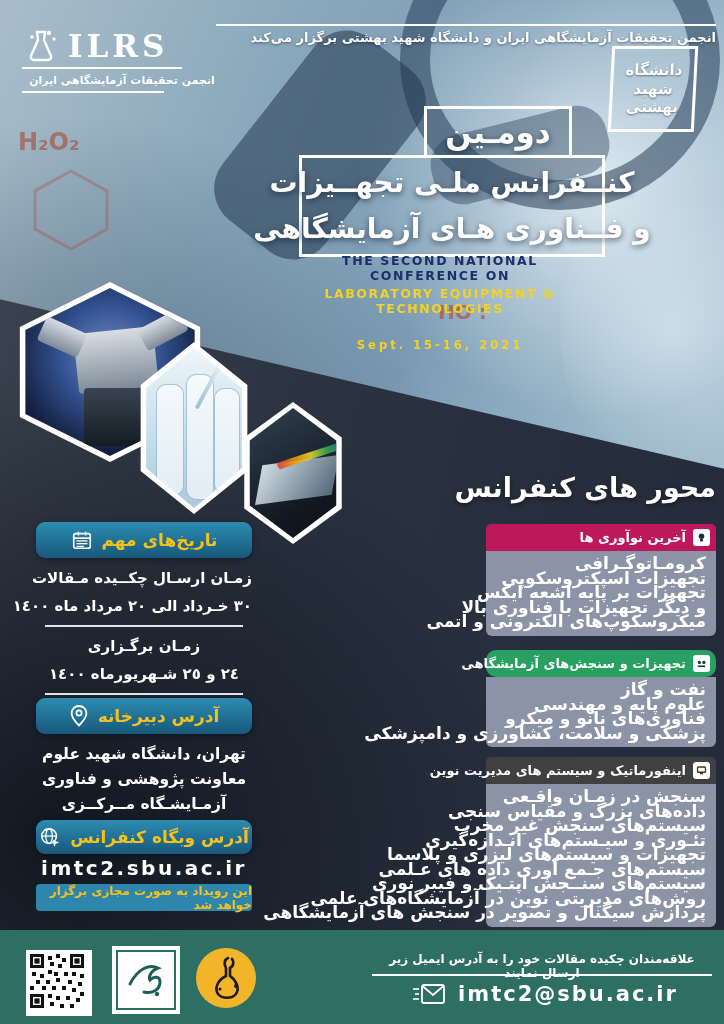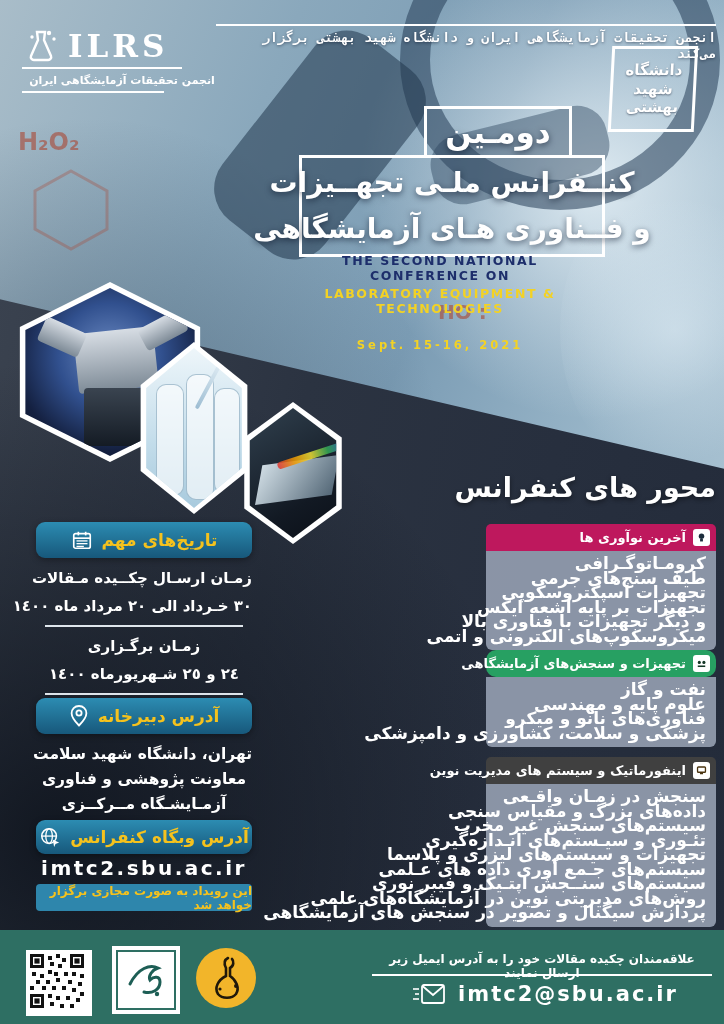--- a/index.html
+++ b/index.html
@@ -34,21 +34,21 @@
   .bg-footer{left:0;top:930px;width:724px;height:94px;background:#2e6f63;}
 
   
   .ilrs{left:22px;top:28px;width:200px;color:#fff;}
   .ilrs-row{display:flex;align-items:center;gap:8px;}
   .ilrs-acronym{font-family:"DejaVu Serif",serif;font-size:31px;font-weight:bold;letter-spacing:4px;}
   .ilrs-line{height:2px;background:#fff;margin-top:3px;}
   .ilrs-sub{direction:rtl;font-size:11px;font-weight:bold;text-align:center;margin:5px 0 4px 0;}
   .banner-wrap{left:216px;top:24px;width:500px;text-align:right;color:#fff;}
   .banner-line{height:2px;background:#fff;margin-bottom:4px;}
-  .banner-text{direction:rtl;font-size:13px;font-weight:bold;text-shadow:0 1px 3px rgba(10,20,40,.5);font-family:Liberation Mono, monospace;}
+  .banner-text{direction:rtl;font-size:13px;font-weight:bold;text-shadow:0 1px 3px rgba(10,20,40,.5);}
   .sbu-box{left:610px;top:46px;width:80px;height:80px;border:3px solid #fff;
     display:flex;align-items:center;justify-content:center;text-align:center;
     color:#fff;font-weight:bold;font-size:15px;direction:rtl;line-height:1.25;
     transform:skewX(-3deg);text-shadow:0 1px 2px rgba(10,20,40,.5);}
 
   
   .t-fa{color:#fff;font-weight:bold;text-shadow:0 2px 6px rgba(8,18,38,.6);direction:rtl;}
   .t-box1{left:424px;top:106px;width:142px;height:46px;border:3px solid #fff;
     display:flex;align-items:center;justify-content:center;font-size:31px;}
   .t-box2{left:299px;top:155px;width:300px;height:96px;border:3px solid #fff;
@@ -226,21 +226,21 @@
   </div>
 
   <div class="abs lcard-head" style="top:698px;">
     <svg width="20" height="24" viewBox="0 0 20 24">
       <path d="M10 2 C5.6 2 2.6 5.2 2.6 9.2 C2.6 14 10 21.5 10 21.5 S17.4 14 17.4 9.2 C17.4 5.2 14.4 2 10 2 Z" fill="none" stroke="#fff" stroke-width="1.8"></path>
       <circle cx="10" cy="9" r="2.6" fill="none" stroke="#fff" stroke-width="1.8"></circle>
     </svg>
     <span>آدرس دبیرخانه</span>
   </div>
   <div class="abs lbody" style="top:742px;">
-      <div class="addr-line">تهران، دانشگاه شهید سلامت</div>
+      <div class="addr-line">تهران، دانشگاه شهید علوم</div>
       <div class="addr-line">معاونت پژوهشی و فناوری</div>
       <div class="addr-line">آزمـایشـگاه مــرکــزی</div>
     </div>
 
   <div class="abs lcard-head" style="top:820px;height:34px;">
     <svg width="22" height="22" viewBox="0 0 24 24">
       <circle cx="11" cy="11" r="8" fill="none" stroke="#fff" stroke-width="1.7"></circle>
       <ellipse cx="11" cy="11" rx="3.6" ry="8" fill="none" stroke="#fff" stroke-width="1.4"></ellipse>
       <line x1="3" y1="11" x2="19" y2="11" stroke="#fff" stroke-width="1.4"></line>
       <polygon points="15,15 22,18 18,19.5 16.5,23" fill="#fff"></polygon>
@@ -257,21 +257,20 @@
       <span class="ticon">
         <svg width="11" height="11" viewBox="0 0 10 10">
             <circle cx="5" cy="3.8" r="2.5" fill="#1c2c3c"></circle>
             <rect x="3.7" y="6.4" width="2.6" height="2.2" fill="#1c2c3c"></rect>
           </svg>
       </span>
       <span class="ttl">آخرین نوآوری ها</span>
     </div>
     <div class="tcard-body">
         <div class="t-line">کرومـاتوگـرافی</div>
-        <div class="t-line">طیف سنج‌های جرمی</div>
         <div class="t-line">تجهیزات اسپکتروسکوپی</div>
         <div class="t-line">تجهیزات بر پایه اشعه ایکس</div>
         <div class="t-line">و دیگر تجهیزات با فناوری بالا</div>
         <div class="t-line">میکروسکوپ‌های الکترونی و اتمی</div>
       </div>
   </div>
 
   <div class="abs tcard" style="top:650px;">
     <div class="tcard-head th-green">
       <span class="ticon">

